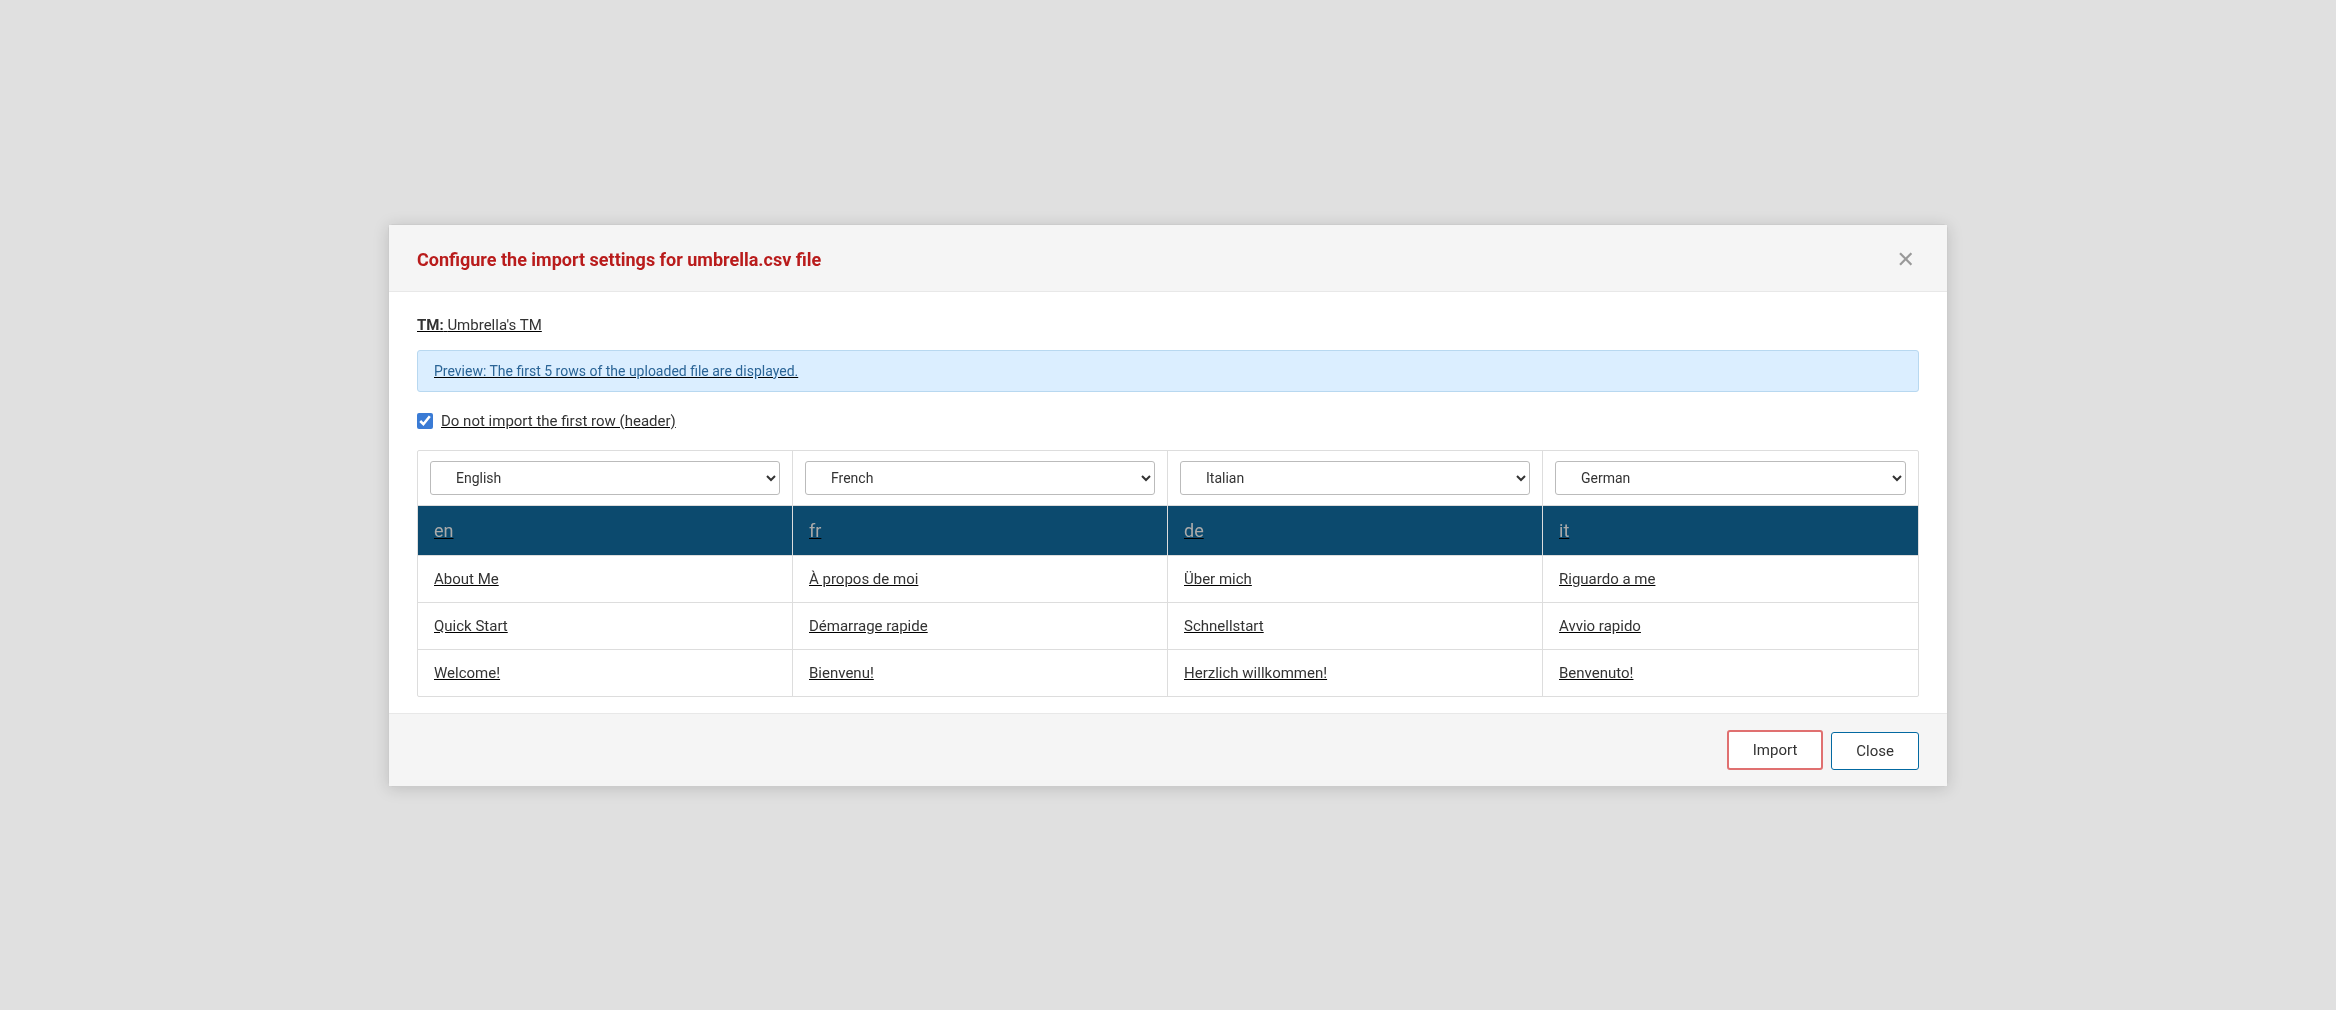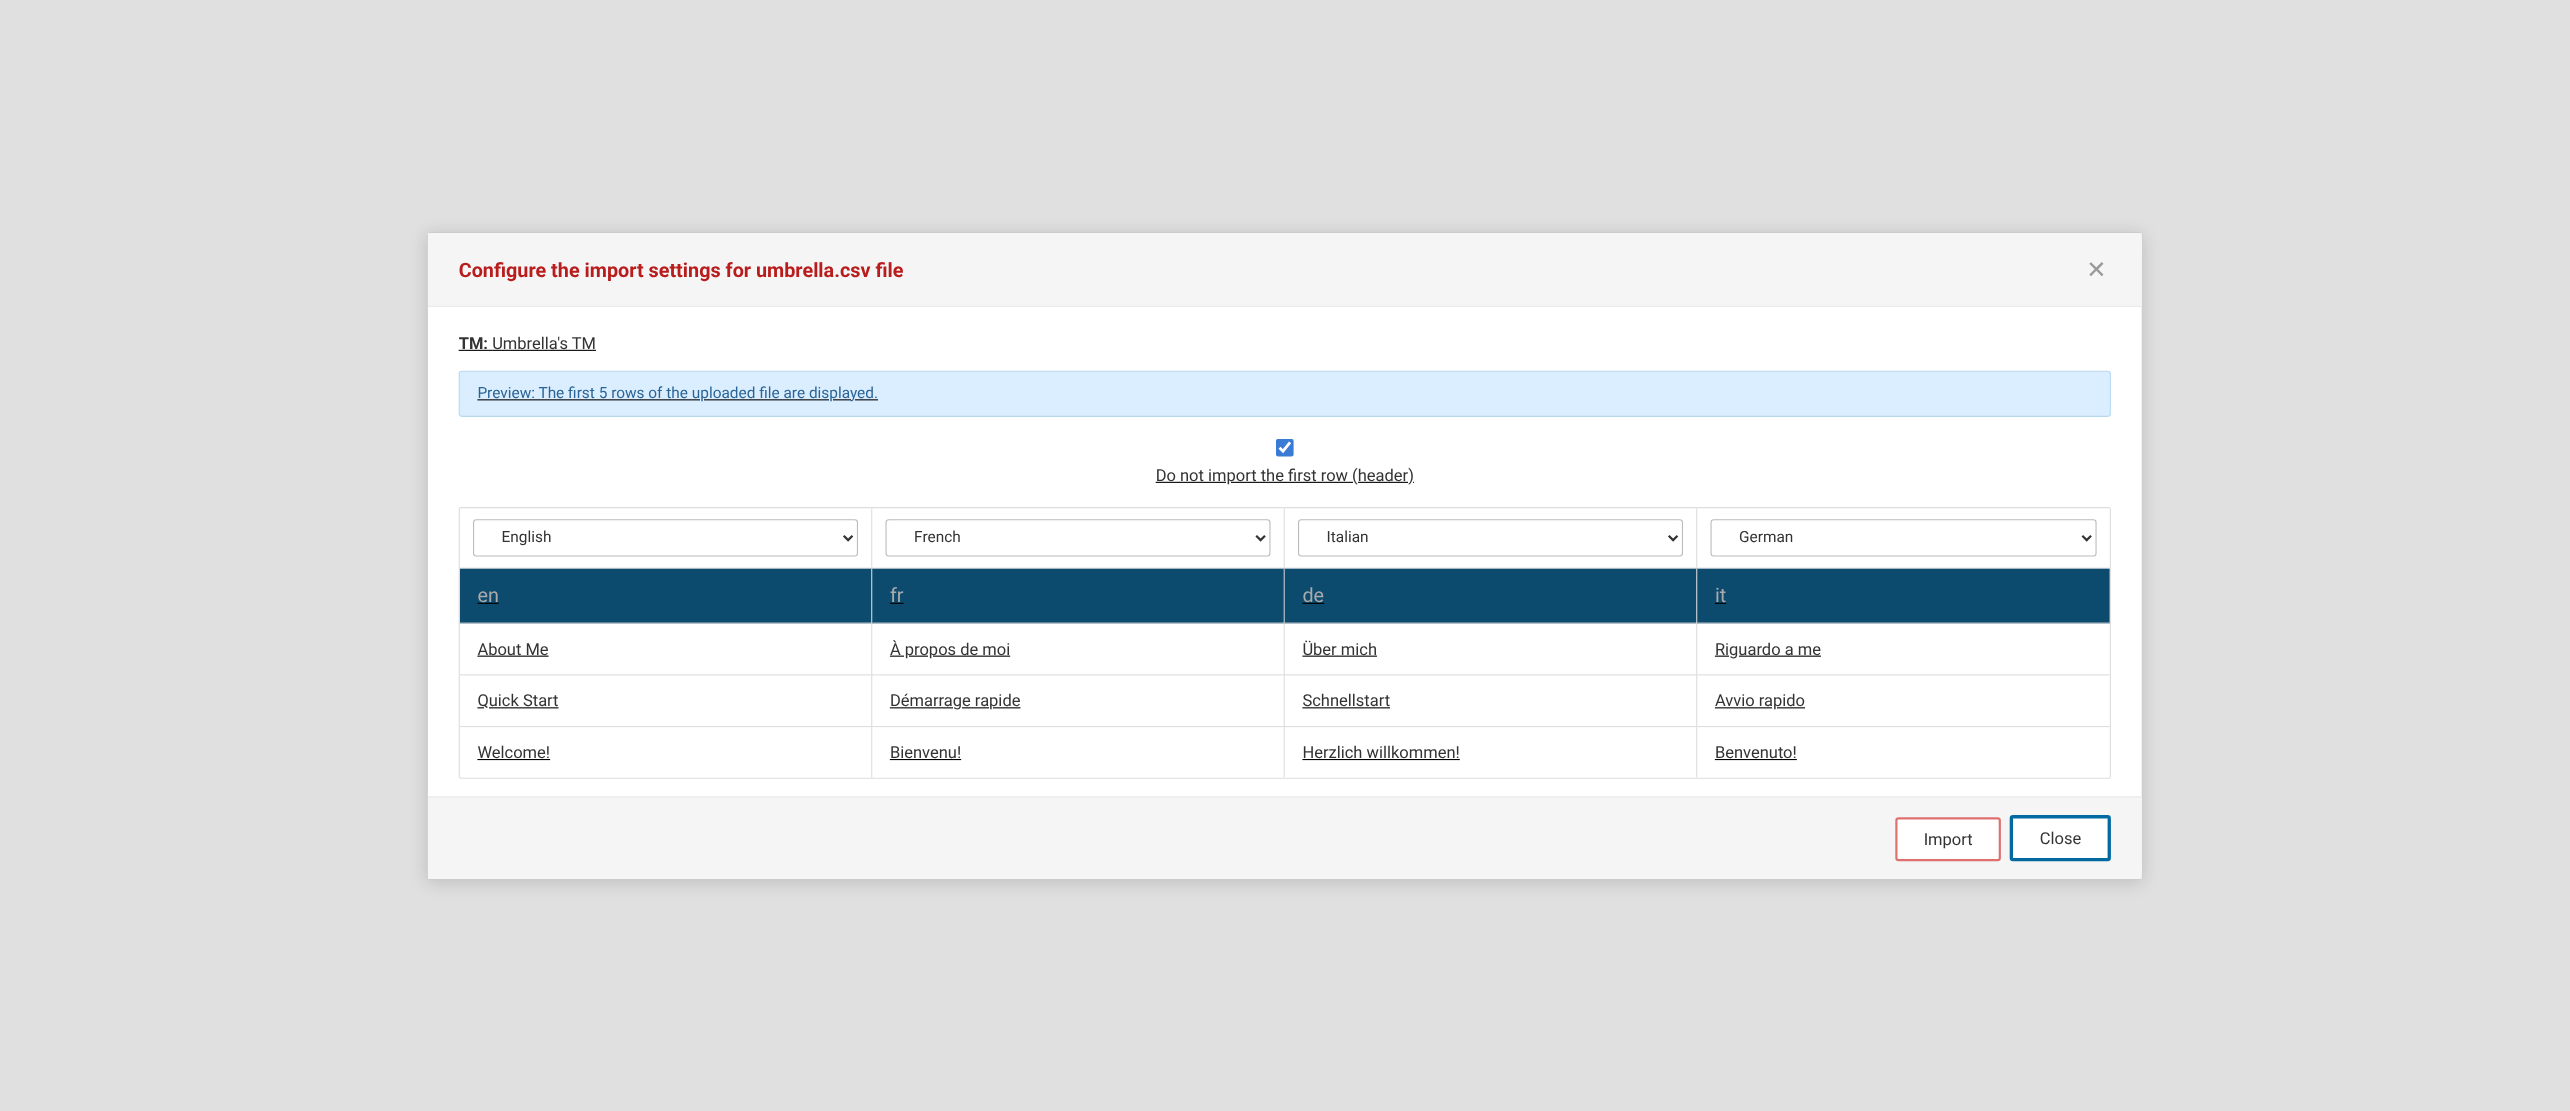--- a/index.html
+++ b/index.html
@@ -77,21 +77,20 @@
       margin-bottom: 20px;
     }
 
     .checkbox-row {
       display: flex;
       align-items: center;
       gap: 8px;
       margin-bottom: 20px;
       font-size: 15px;
       color: #333;
-      flex-direction: column;
     }
 
     .checkbox-row input[type="checkbox"] {
       width: 16px;
       height: 16px;
       accent-color: #3a7bd5;
       cursor: pointer;
     }
 
     .table-container {
@@ -181,21 +180,21 @@
       border: 2px solid #e07070;
       border-radius: 3px;
       cursor: pointer;
     }
 
     .btn-close {
       padding: 9px 24px;
       font-size: 15px;
       background: #fff;
       color: #333;
-      border: 3px solid #0369a1;
+      border: 1px solid #0369a1;
       border-radius: 3px;
       cursor: pointer;
     }
   </style>
 </head>
 <body>
 
 <div class="dialog">
 
   <div class="dialog-header">

